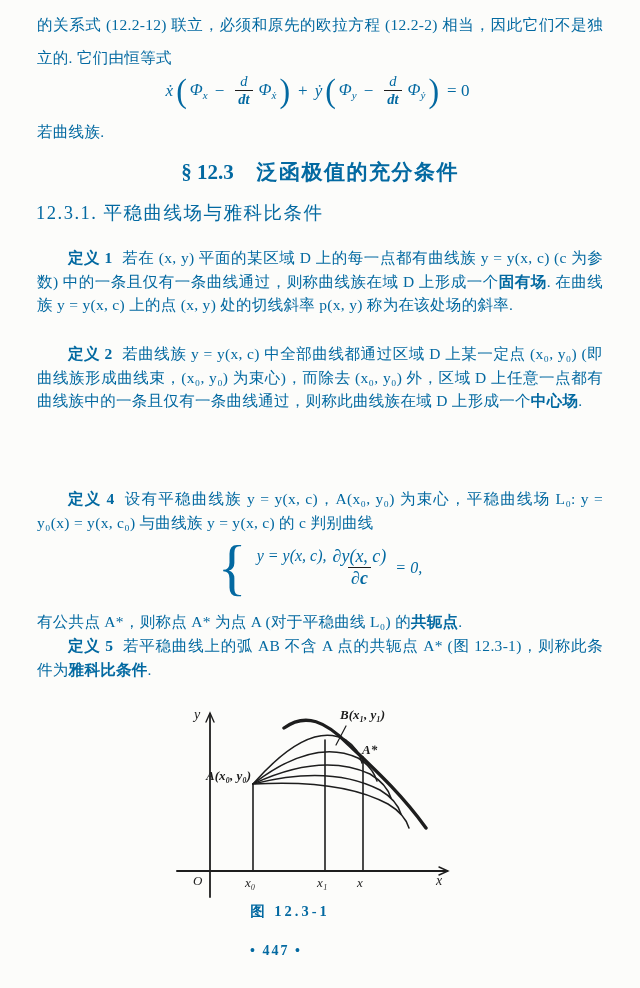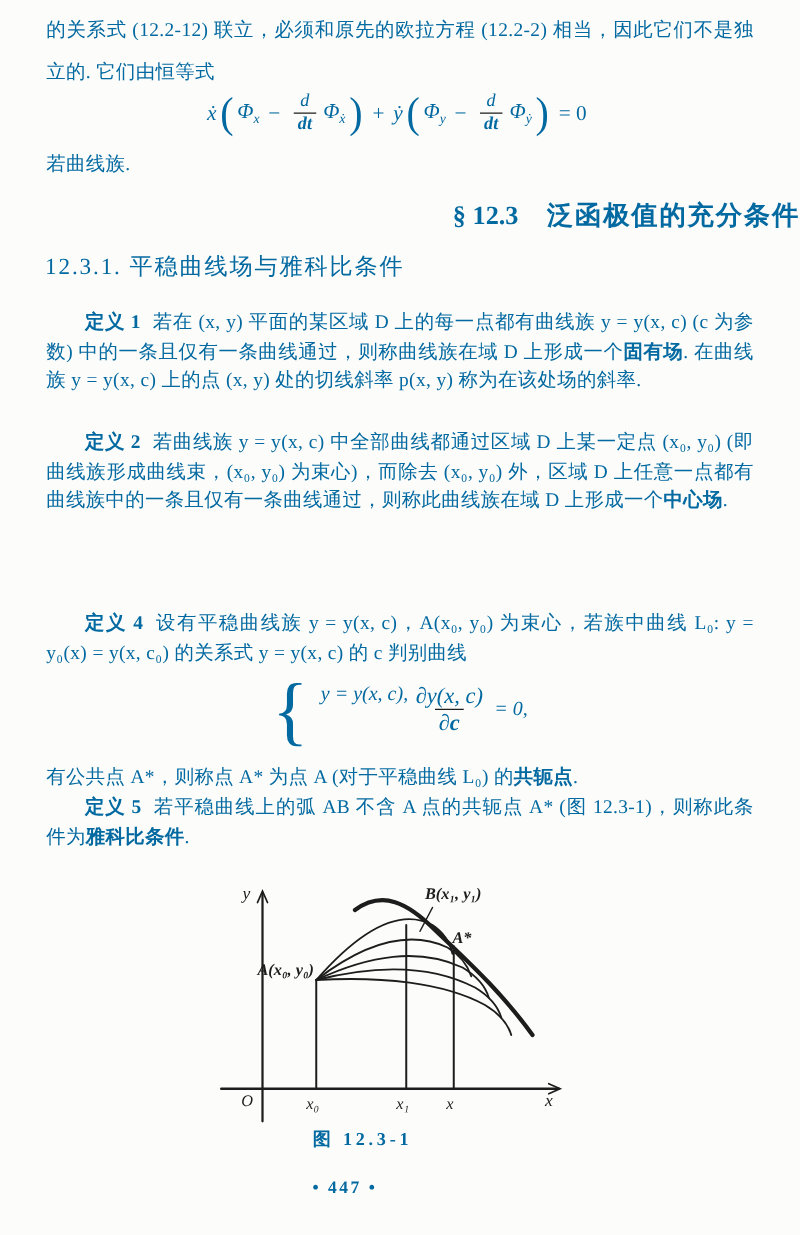--- a/index.html
+++ b/index.html
@@ -12,21 +12,21 @@
     position:absolute;left:37px;width:566px;
     font-size:15.5px;line-height:23.5px;text-align:justify;
     letter-spacing:0.3px;
   }
   .indent{text-indent:2em;}
   .lead{font-weight:bold;margin-right:0.6em;}
   b{font-weight:bold;}
   .intro{top:8px;line-height:33px;}
   .linktext{top:120px;}
   .heading{
-    position:absolute;top:158px;left:0;width:100%;text-align:right;
+    position:absolute;top:158px;left:0;width:100%;text-align:center;
     font-size:21px;font-weight:bold;letter-spacing:1.5px;
   }
   .heading .num{margin-right:16px;letter-spacing:0;}
   .subheading{
     position:absolute;top:200px;left:36px;
     font-size:18.5px;letter-spacing:1.5px;
   }
   
   .eq{
     position:absolute;top:72px;left:0;width:100%;
@@ -109,21 +109,21 @@
   <div class="blk indent" style="top:246px">
     <span class="lead">定义 1</span><span>若在 (x, y) 平面的某区域 D 上的每一点都有曲线族 y = y(x, c) (c 为参数) 中的一条且仅有一条曲线通过，则称曲线族在域 D 上形成一个</span><b>固有场</b><span>. 在曲线族 y = y(x, c) 上的点 (x, y) 处的切线斜率 p(x, y) 称为在该处场的斜率.</span>
   </div>
 
   <div class="blk indent" style="top:342px">
     <span class="lead">定义 2</span><span>若曲线族 y = y(x, c) 中全部曲线都通过区域 D 上某一定点 (x₀, y₀) (即曲线族形成曲线束，(x₀, y₀) 为束心)，而除去 (x₀, y₀) 外，区域 D 上任意一点都有曲线族中的一条且仅有一条曲线通过，则称此曲线族在域 D 上形成一个</span><b>中心场</b><span>.</span>
   </div>
 
 
   <div class="blk indent" style="top:487px">
-    <span class="lead">定义 4</span><span>设有平稳曲线族 y = y(x, c)，A(x₀, y₀) 为束心，若族中曲线 L₀: y = y₀(x) = y(x, c₀) 的关系式 y = y(x, c) 的 c 判别曲线</span>
+    <span class="lead">定义 4</span><span>设有平稳曲线族 y = y(x, c)，A(x₀, y₀) 为束心，平稳曲线场 L₀: y = y₀(x) = y(x, c₀) 与曲线族 y = y(x, c) 的 c 判别曲线</span>
   </div>
 
   <div class="sys">
     <div class="sys-inner">
       <span class="brace">{</span>
       <div class="sys-rows">
         <span>y = y(x, c),</span>
         <span class="sys-row2">
           <span class="frac">
             <span class="num">∂y(x, c)</span>

